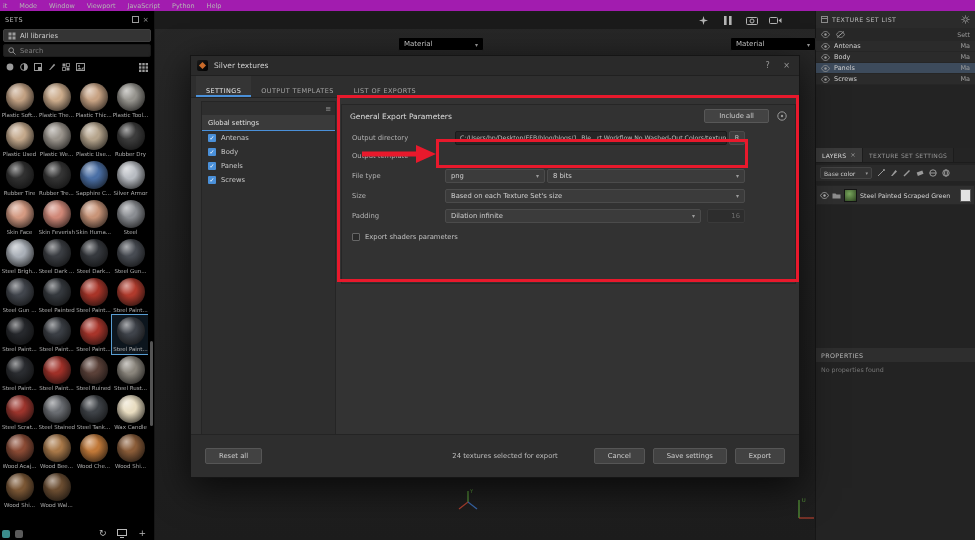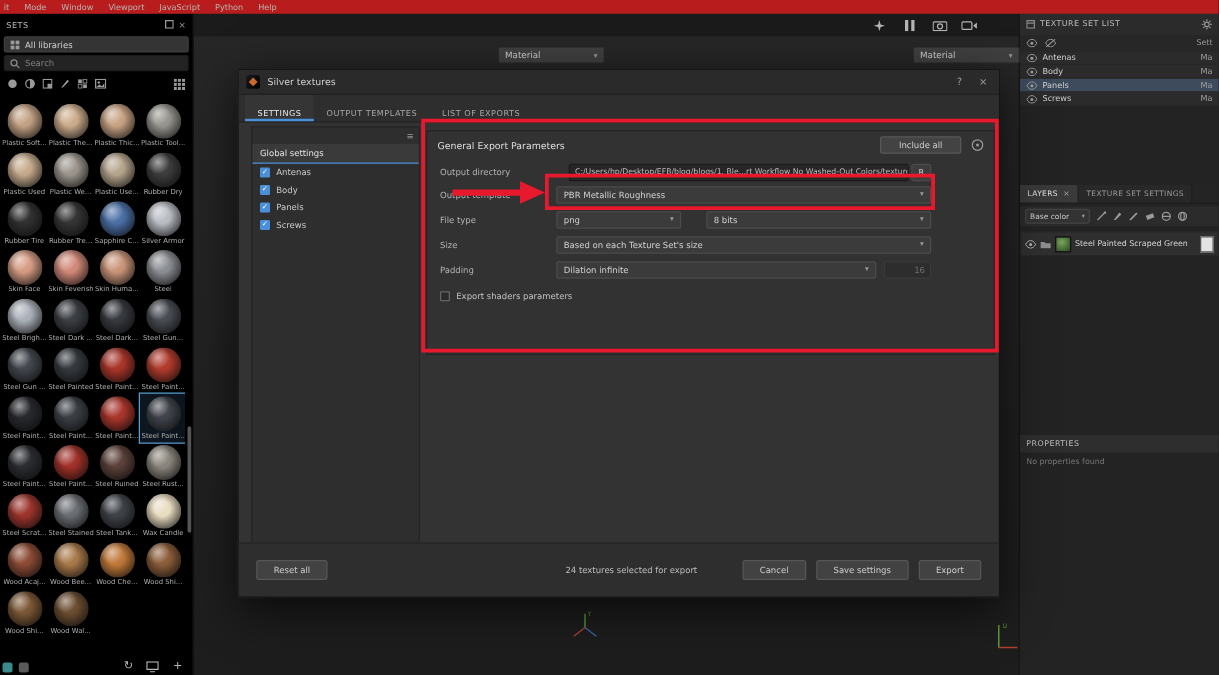--- a/index.html
+++ b/index.html
@@ -1,29 +1,29 @@
 <!DOCTYPE html>
 <html><head>
 <meta charset="utf-8">
 <style>
   *{margin:0;padding:0;box-sizing:border-box}
   html,body{width:975px;height:540px}
   body{position:relative;overflow:hidden;background:#1f1f1f;font-family:"DejaVu Sans",sans-serif;color:#c8c8c8;font-size:8px}
   svg{display:block}
 
   
-  .menubar{position:absolute;top:0;left:0;right:0;height:11px;background:#b91c1c;display:flex;align-items:center;gap:12px;padding:0 6px 0 3px;font-size:6.5px;color:#b5b5b5;z-index:6}
+  .menubar{position:absolute;top:0;left:0;right:0;height:11px;background:#a21caf;display:flex;align-items:center;gap:12px;padding:0 6px 0 3px;font-size:6.5px;color:#b5b5b5;z-index:6}
   .menu-item{cursor:default;white-space:nowrap}
 
   
   .viewport{position:absolute;left:155px;right:160px;top:11px;bottom:0;background:linear-gradient(#272727,#1d1d1d)}
   .vp-topstrip{position:absolute;left:155px;right:160px;top:11px;height:18px;background:#1b1b1b;z-index:2}
   .vp-toolbar{position:absolute;top:14px;left:697px;height:13px;display:flex;align-items:center;gap:11px;z-index:6}
   .tool-icon{width:13px;height:11px;display:flex;align-items:center;justify-content:center;cursor:pointer}
-  .vp-dd{position:absolute;height:14px;width:86px;background:#404040;border:1px solid #272727;border-radius:2px;display:flex;align-items:center;justify-content:space-between;padding:0 5px;font-size:7px;color:#cfcfcf;z-index:5;cursor:pointer}
+  .vp-dd{position:absolute;height:14px;width:86px;background:#000000;border:1px solid #272727;border-radius:2px;display:flex;align-items:center;justify-content:space-between;padding:0 5px;font-size:7px;color:#cfcfcf;z-index:5;cursor:pointer}
   .vp-dd .chev{color:#9a9a9a;font-size:6px}
   #vp-dd-left{left:398px;top:37px}
   #vp-dd-right{left:730px;top:37px}
   .gizmo{position:absolute;z-index:3}
   #gizmo-3d{left:452px;top:486px}
   #gizmo-2d{left:793px;top:494px}
   .statusbar-icons{position:absolute;left:2px;bottom:2px;display:flex;gap:5px;z-index:7}
   .statusbar-icons .sq{width:8px;height:8px;border-radius:2px;cursor:pointer}
 
   
@@ -668,33 +668,29 @@
     </div>
 
     <div class="prow" style="top:25px">
       <span class="plabel">Output directory</span>
       <span class="field grow" style="margin-left:10px">C:/Users/hp/Desktop/EFB/blog/blogs/1. Ble...rt Workflow No Washed-Out Colors/textures</span>
       <span class="rbtn">R</span>
     </div>
 
     <div class="prow" style="top:43px">
       <span class="plabel">Output template</span>
-      <span class="dd grow">
-        <span>PBR Metallic Roughness</span>
-        <span class="chev">▾</span>
-      </span>
     </div>
 
     <div class="prow" style="top:63px">
       <span class="plabel">File type</span>
       <span class="dd" style="width:100px">
         <span>png</span>
         <span class="chev">▾</span>
       </span>
-      <span class="dd grow" style="margin-left:20px">
+      <span class="dd grow" style="margin-left:2px">
         <span>8 bits</span>
         <span class="chev">▾</span>
       </span>
     </div>
 
     <div class="prow" style="top:83px">
       <span class="plabel">Size</span>
       <span class="dd grow">
         <span>Based on each Texture Set's size</span>
         <span class="chev">▾</span>

